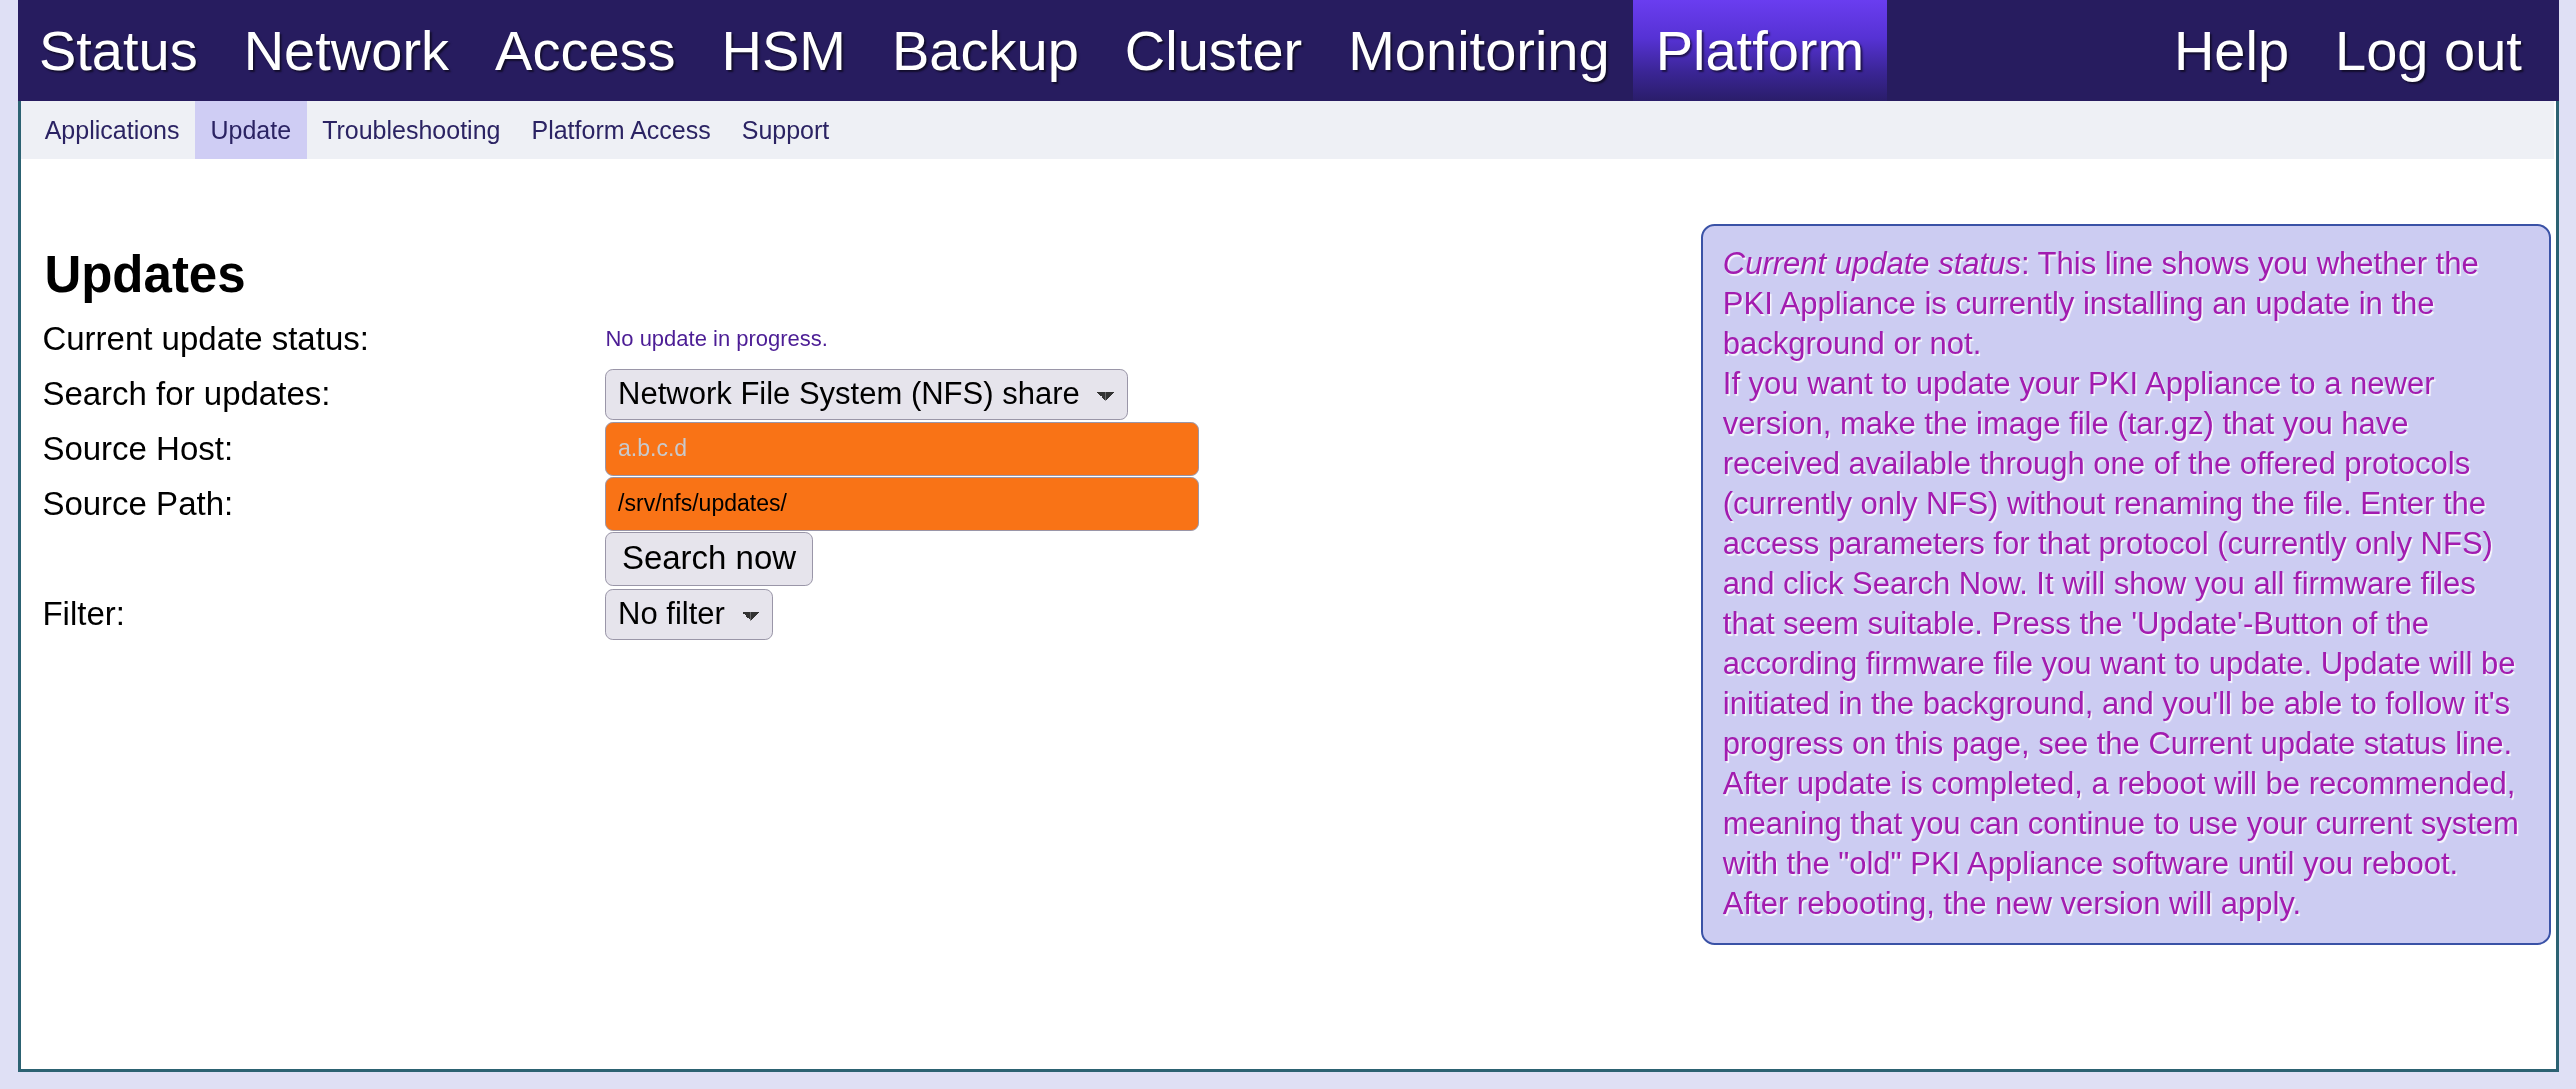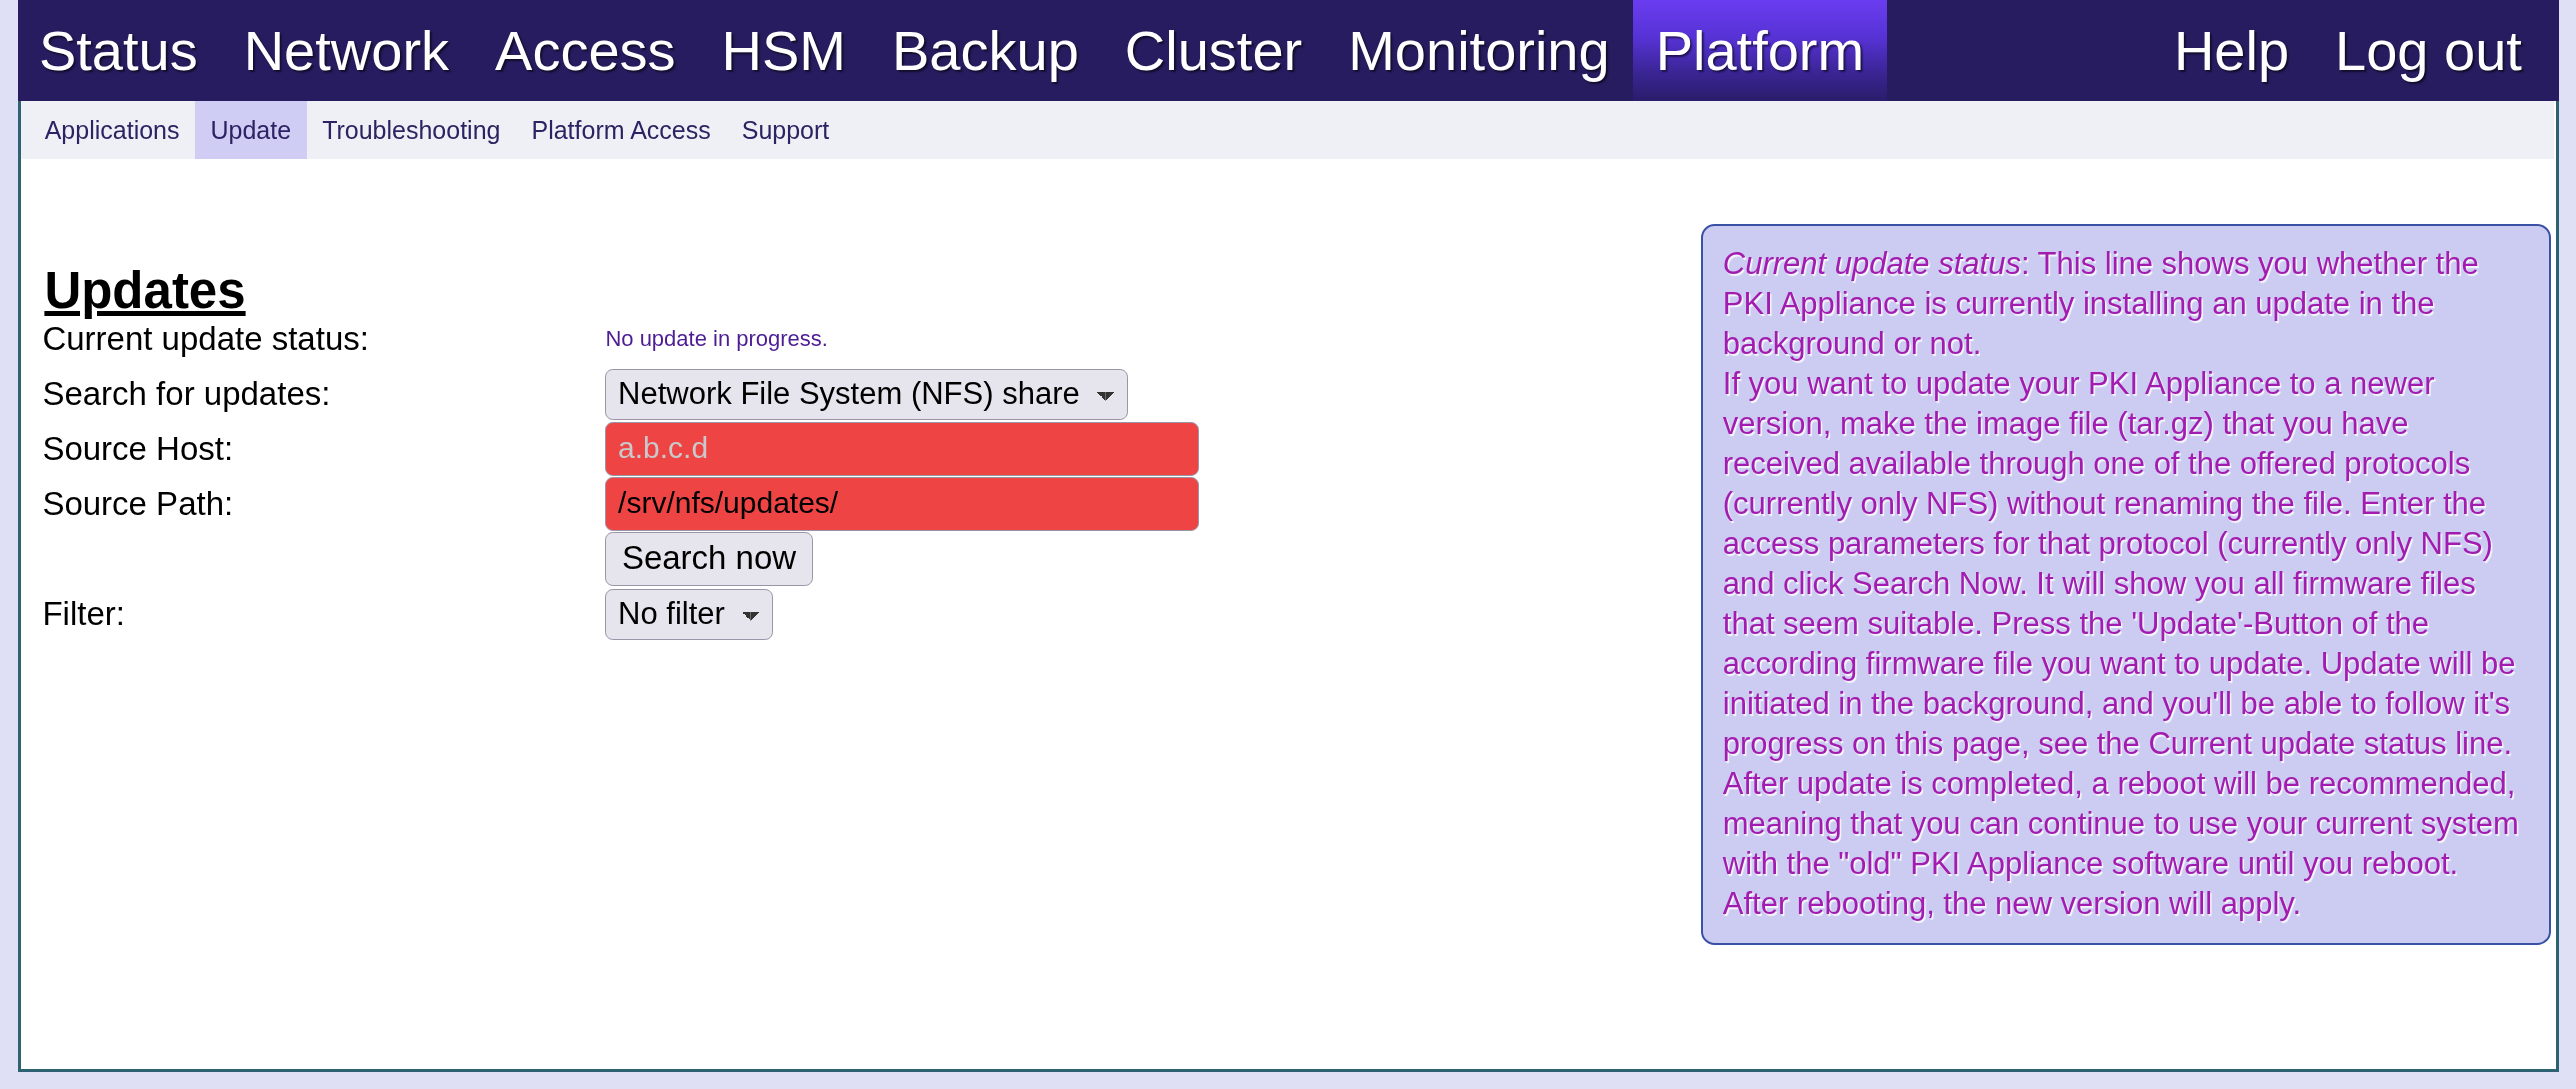--- a/index.html
+++ b/index.html
@@ -92,25 +92,24 @@
     left: 21.4px;
     top: 159px;
     width: 2533px;
     height: 909px;
     background: #ffffff;
   }
 
   .page-title {
     position: absolute;
     left: 23px;
-    top: 72px;
+    top: 56px;
     font-size: 51px;
     color: #000000;
     line-height: 1;
-    text-decoration: underline;
   }
 
   
   .form {
     position: absolute;
     left: 21px;
     top: 153px;
     width: 1214px;
   }
   .form-row {
@@ -156,23 +155,23 @@
       calc(100% - 12.6px) 22.3px;
     background-size: 8.7px 8.7px, 8.7px 8.7px;
     background-repeat: no-repeat;
     padding-right: 47px;
     cursor: pointer;
   }
   select.ctl-select option { background: #ffffff; }
 
   input.ctl-input {
     font-family: "Liberation Sans", sans-serif;
-    font-size: 30px;
-    color: #000000;
-    background: #ef4444;
+    font-size: 23px;
+    color: #000000;
+    background: #f97316;
     border: 1px solid #9a96a8;
     border-radius: 7.8px;
     padding: 3.9px 11.7px 5.8px 11.7px;
     height: 54px;
     width: 594px;
   }
   input.ctl-input::placeholder { color: #c9c9cc; opacity: 1; }
 
   button.search-btn {
     font-family: "Liberation Sans", sans-serif;

